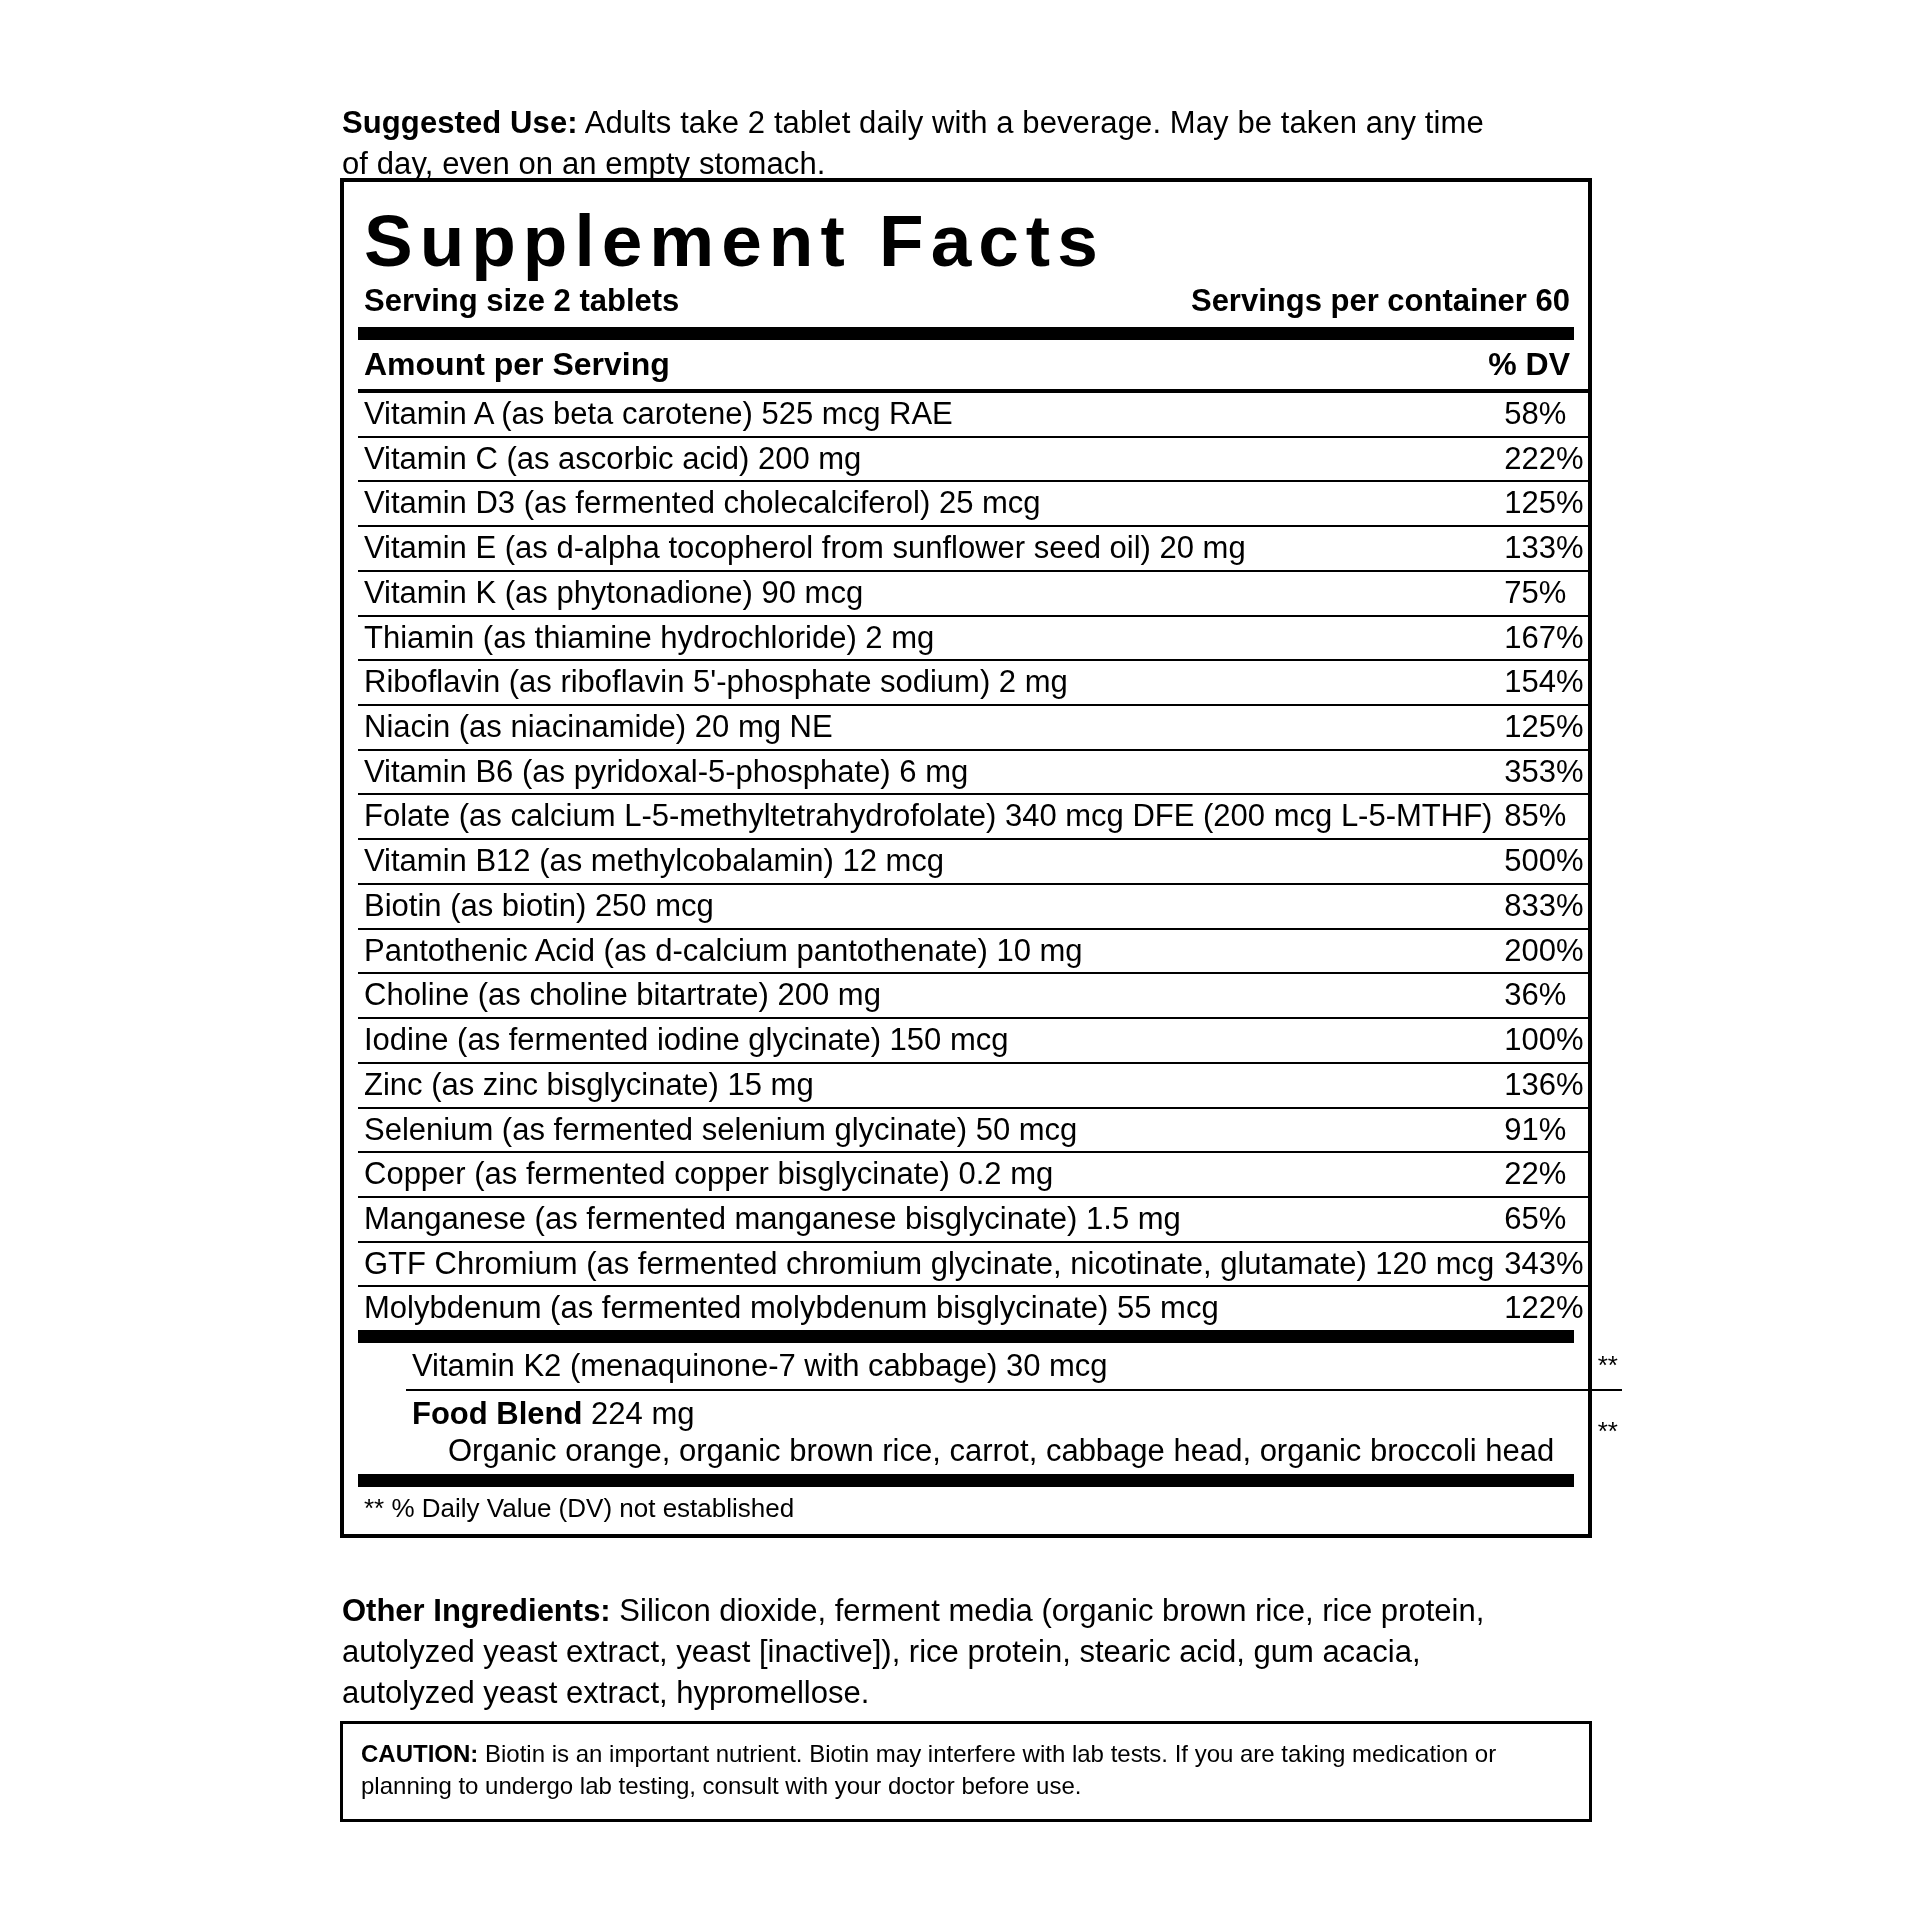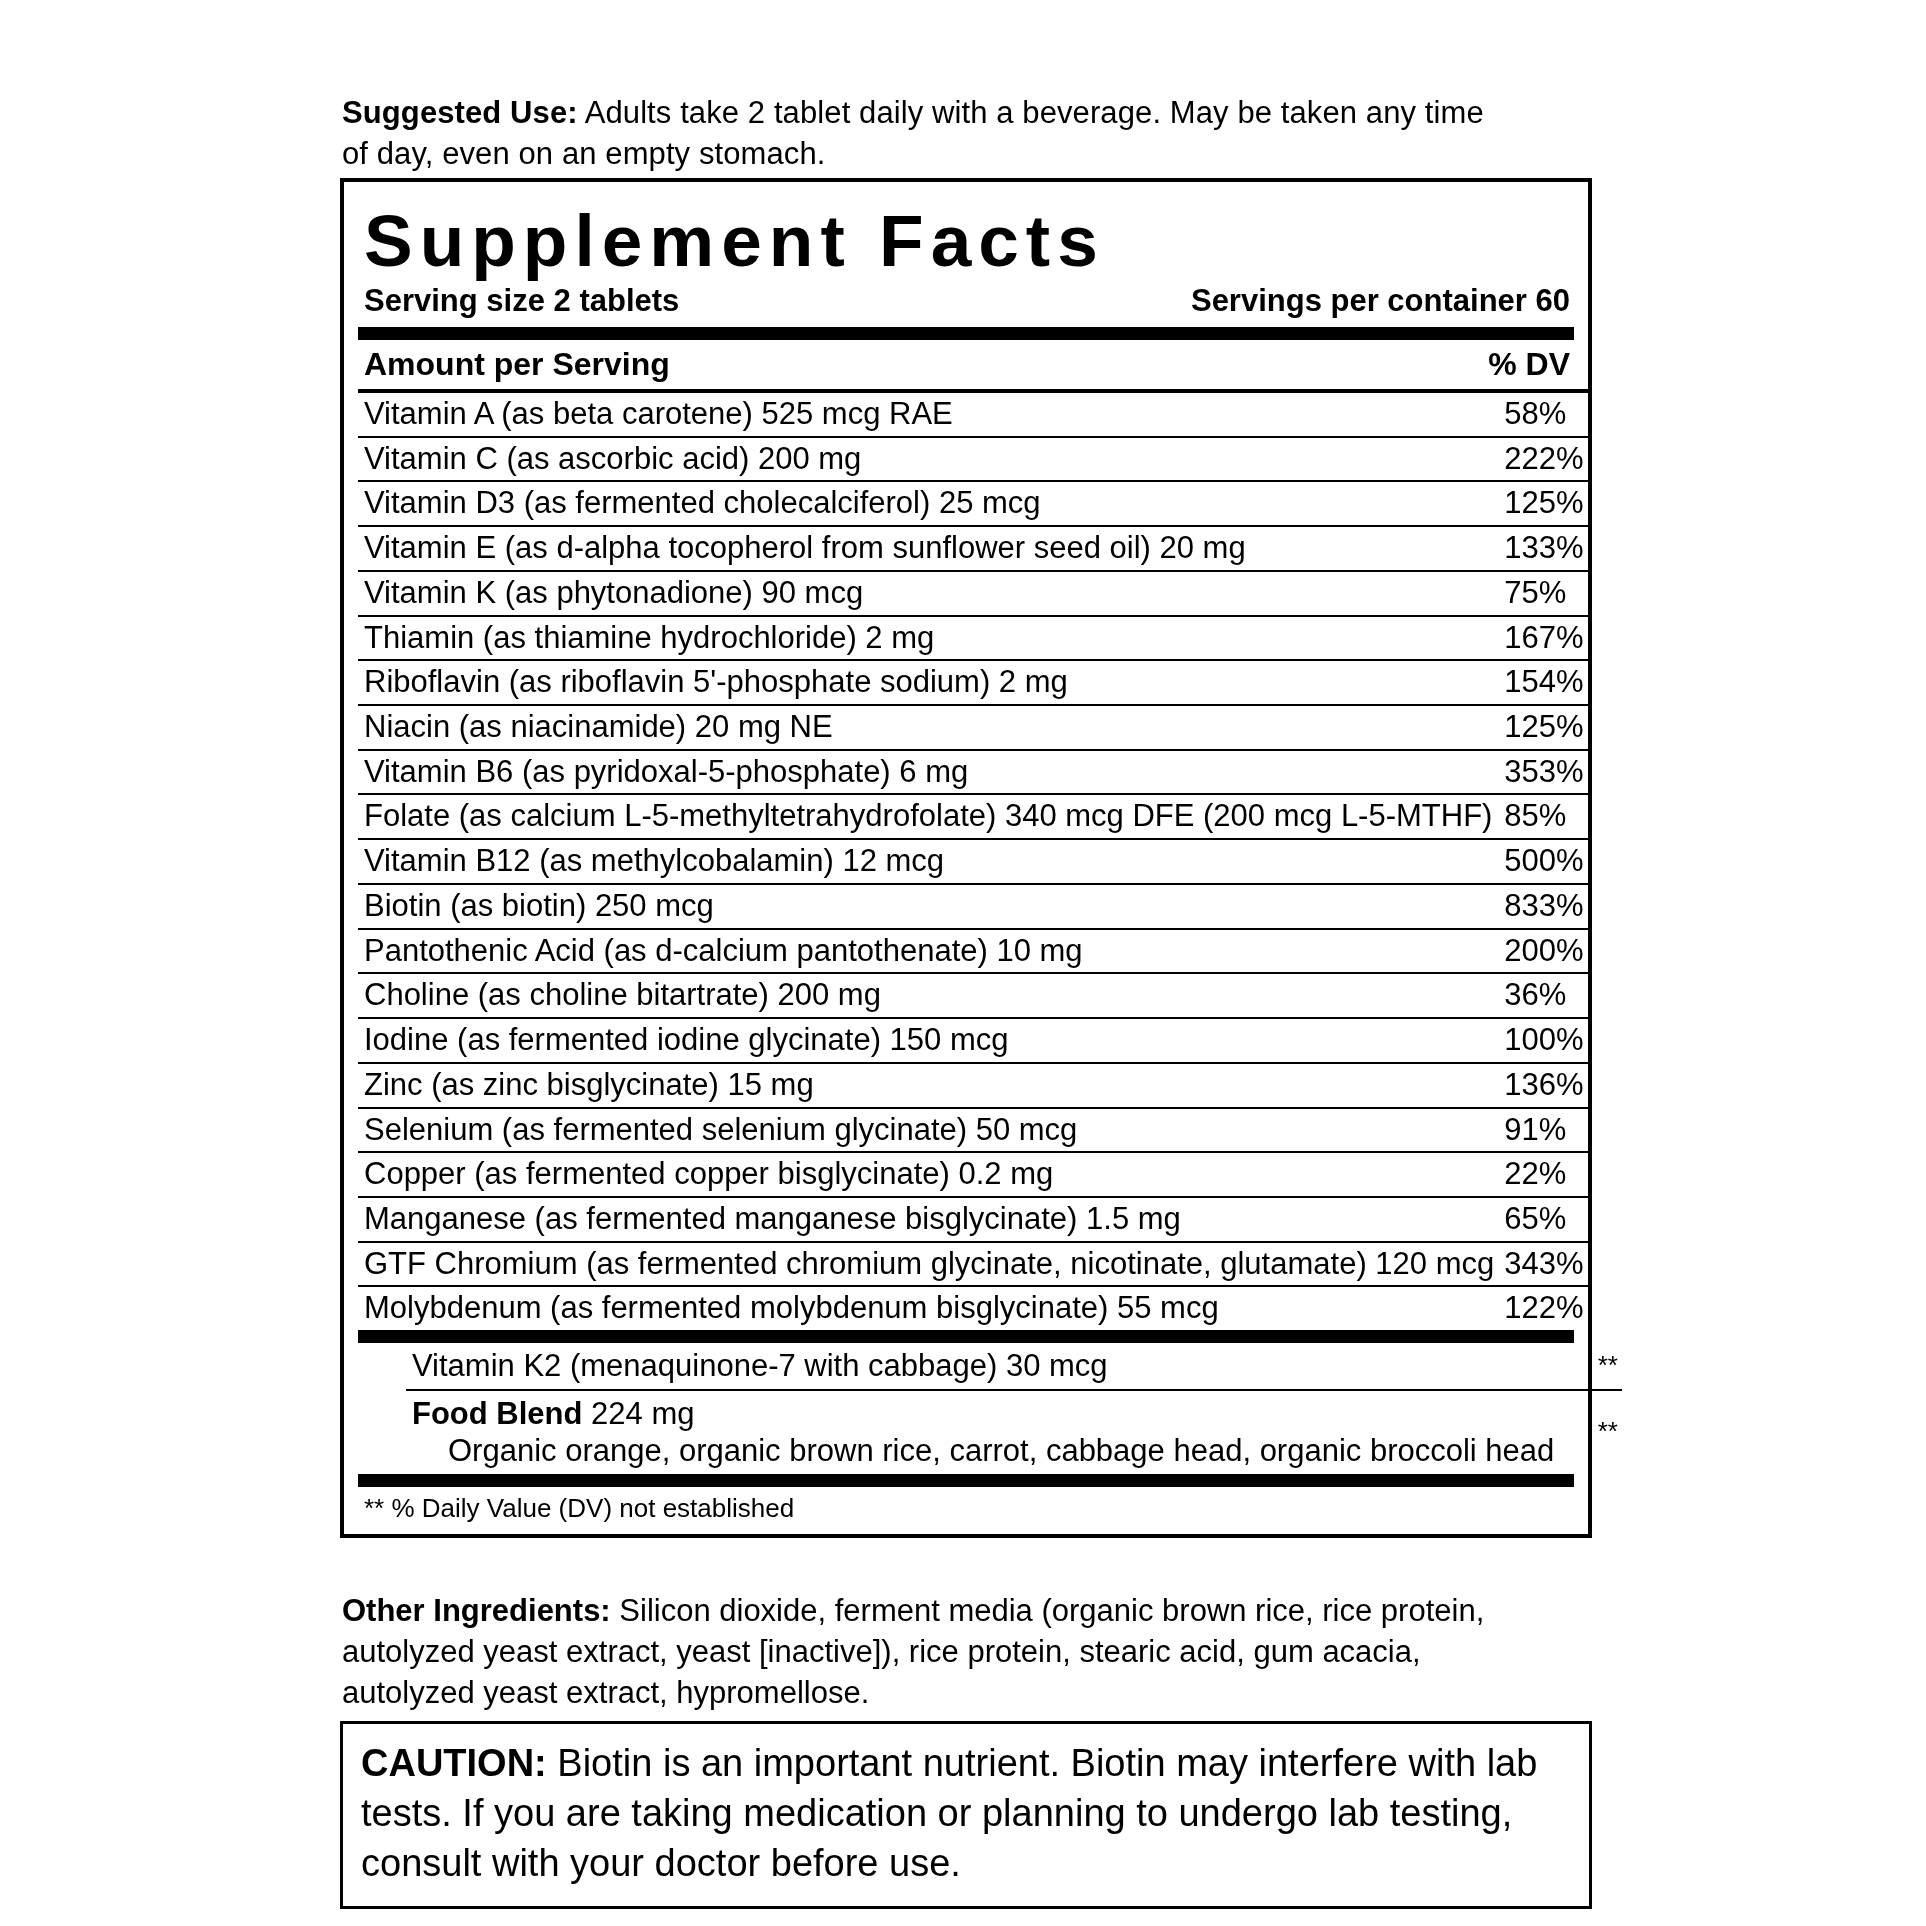--- a/index.html
+++ b/index.html
@@ -19,21 +19,21 @@
     width: 1927px;
     height: 1927px;
     box-sizing: border-box;
     padding: 0;
   }
 
   
   .suggested-use {
     position: absolute;
     left: 342px;
-    top: 92px;
+    top: 102px;
     width: 1168px;
     font-size: 31px;
     line-height: 1.33;
     letter-spacing: 0.1px;
   }
   .suggested-use .lbl {
     font-weight: bold;
   }
 
   
@@ -156,21 +156,21 @@
 
   
   .caution {
     position: absolute;
     left: 340px;
     top: 1721px;
     width: 1252px;
     box-sizing: border-box;
     border: 3px solid #000;
     padding: 14px 18px 18px 18px;
-    font-size: 38px;
+    font-size: 24px;
     line-height: 1.32;
   }
   .caution .lbl { font-weight: bold; }
 </style>
 </head>
 <body>
 
 <div class="page">
 
   <div class="suggested-use">

